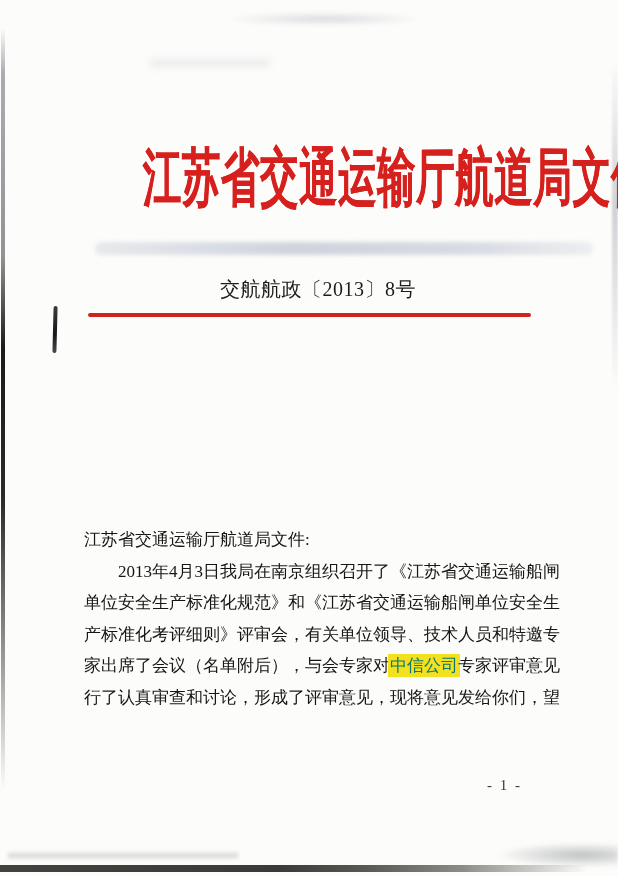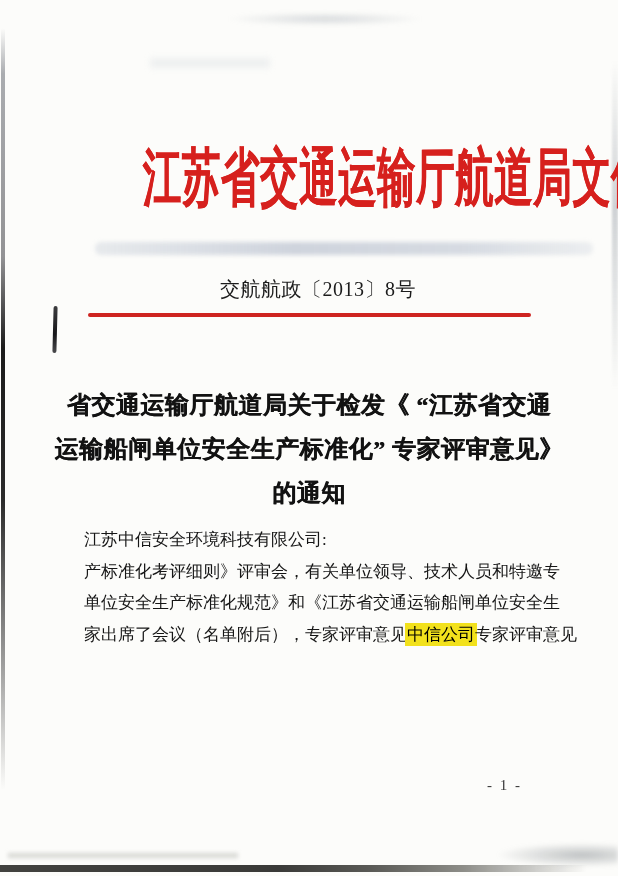--- a/index.html
+++ b/index.html
@@ -125,21 +125,21 @@
     left: 84px; top: 524px;
     width: 466px;
     font-size: 17px;
     line-height: 31.5px;
     color: #161616;
   }
   .body-text .b-line { white-space: nowrap; }
   .hl {
     background: #f2e11c;
     box-shadow: 0 0 0 2px #f2e11c;
-    color: #000000;
+    color: #0f766e;
   }
 
   .page-number {
     position: absolute;
     left: 487px; top: 777px;
     font-size: 15px;
     letter-spacing: 2px;
     color: #3a3a3a;
   }
 </style>
@@ -159,28 +159,25 @@
   <div class="artifact bottom-right-smudge"></div>
 
   <div class="letterhead">
     <span>江苏省交通运输厅航道局文件</span>
   </div>
 
   <div class="doc-number">交航航政〔2013〕8号</div>
 
   <div class="red-rule"></div>
 
-  <div class="doc-title">
-    <div class="t-line">省交通运输厅航道局关于检发《 “江苏省交通</div>
-    <div class="t-line">运输船闸单位安全生产标准化” 专家评审意见》</div>
-    <div class="t-line">的通知</div>
-  </div>
 
   <div class="body-text">
-    <div class="b-line">江苏中信安全环境科技有限公司:</div>
+    <div class="b-line">江苏省交通运输厅航道局文件:</div>
+    <div class="b-line">　　2013年4月3日我局在南京组织召开了《江苏省交通运输船闸</div>
+    <div class="b-line">单位安全生产标准化规范》和《江苏省交通运输船闸单位安全生</div>
     <div class="b-line">产标准化考评细则》评审会，有关单位领导、技术人员和特邀专</div>
-    <div class="b-line">单位安全生产标准化规范》和《江苏省交通运输船闸单位安全生</div>
-    <div class="b-line"><span>家出席了会议（名单附后），专家评审意见</span><span class="hl">中信公司</span><span>专家评审意见</span></div>
+    <div class="b-line"><span>家出席了会议（名单附后），与会专家对</span><span class="hl">中信公司</span><span>专家评审意见</span></div>
+    <div class="b-line">行了认真审查和讨论，形成了评审意见，现将意见发给你们，望</div>
   </div>
 
   <div class="page-number">- 1 -</div>
 
 </div>
 
 </body></html>

